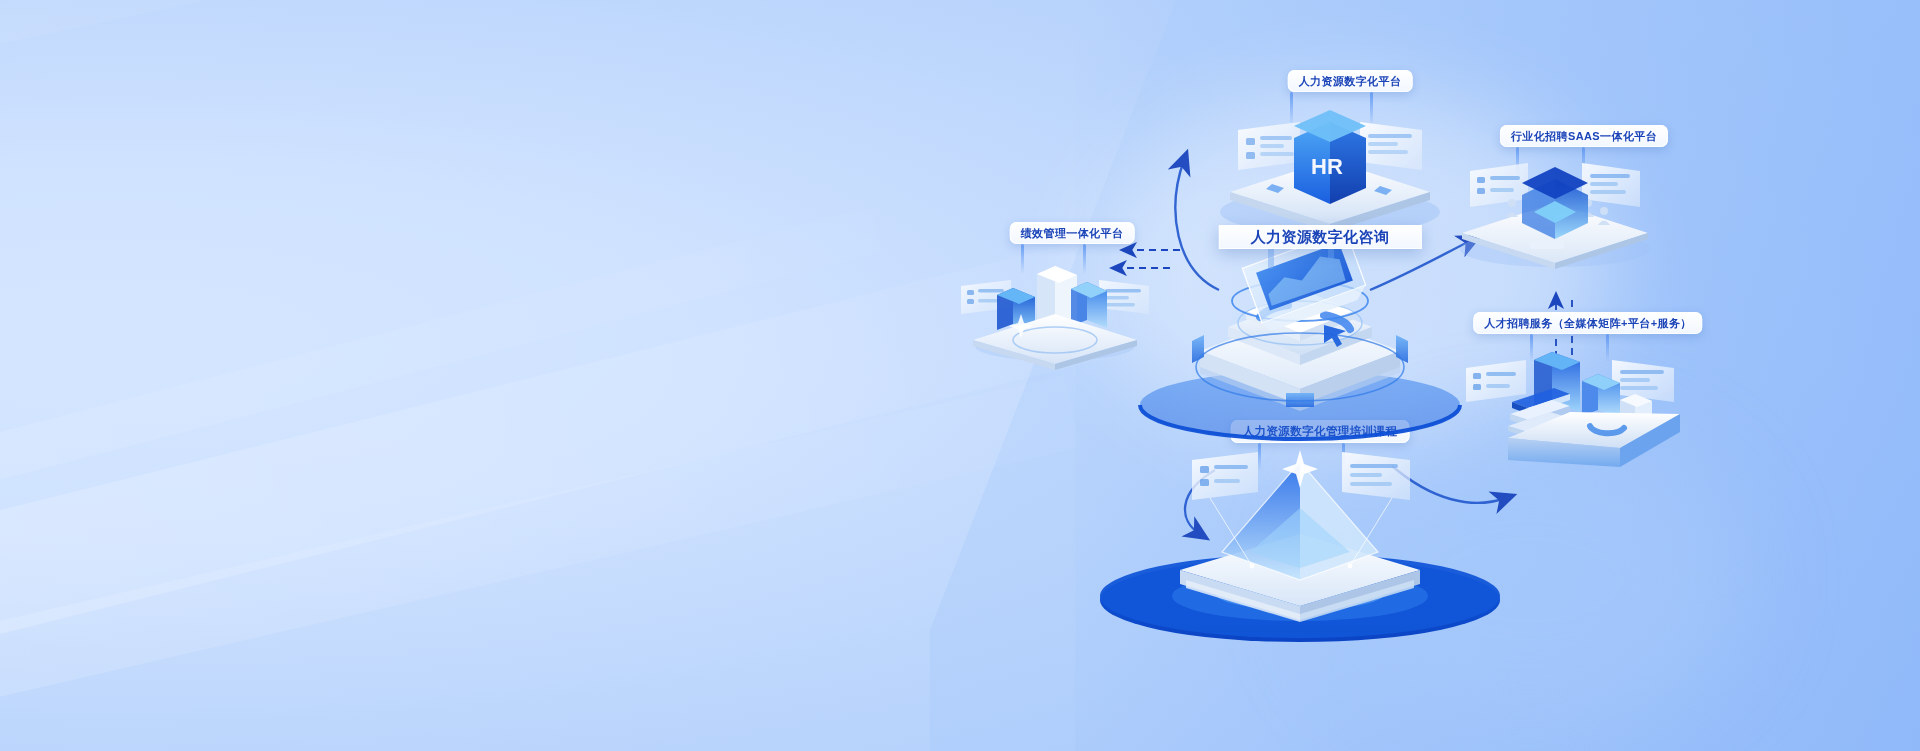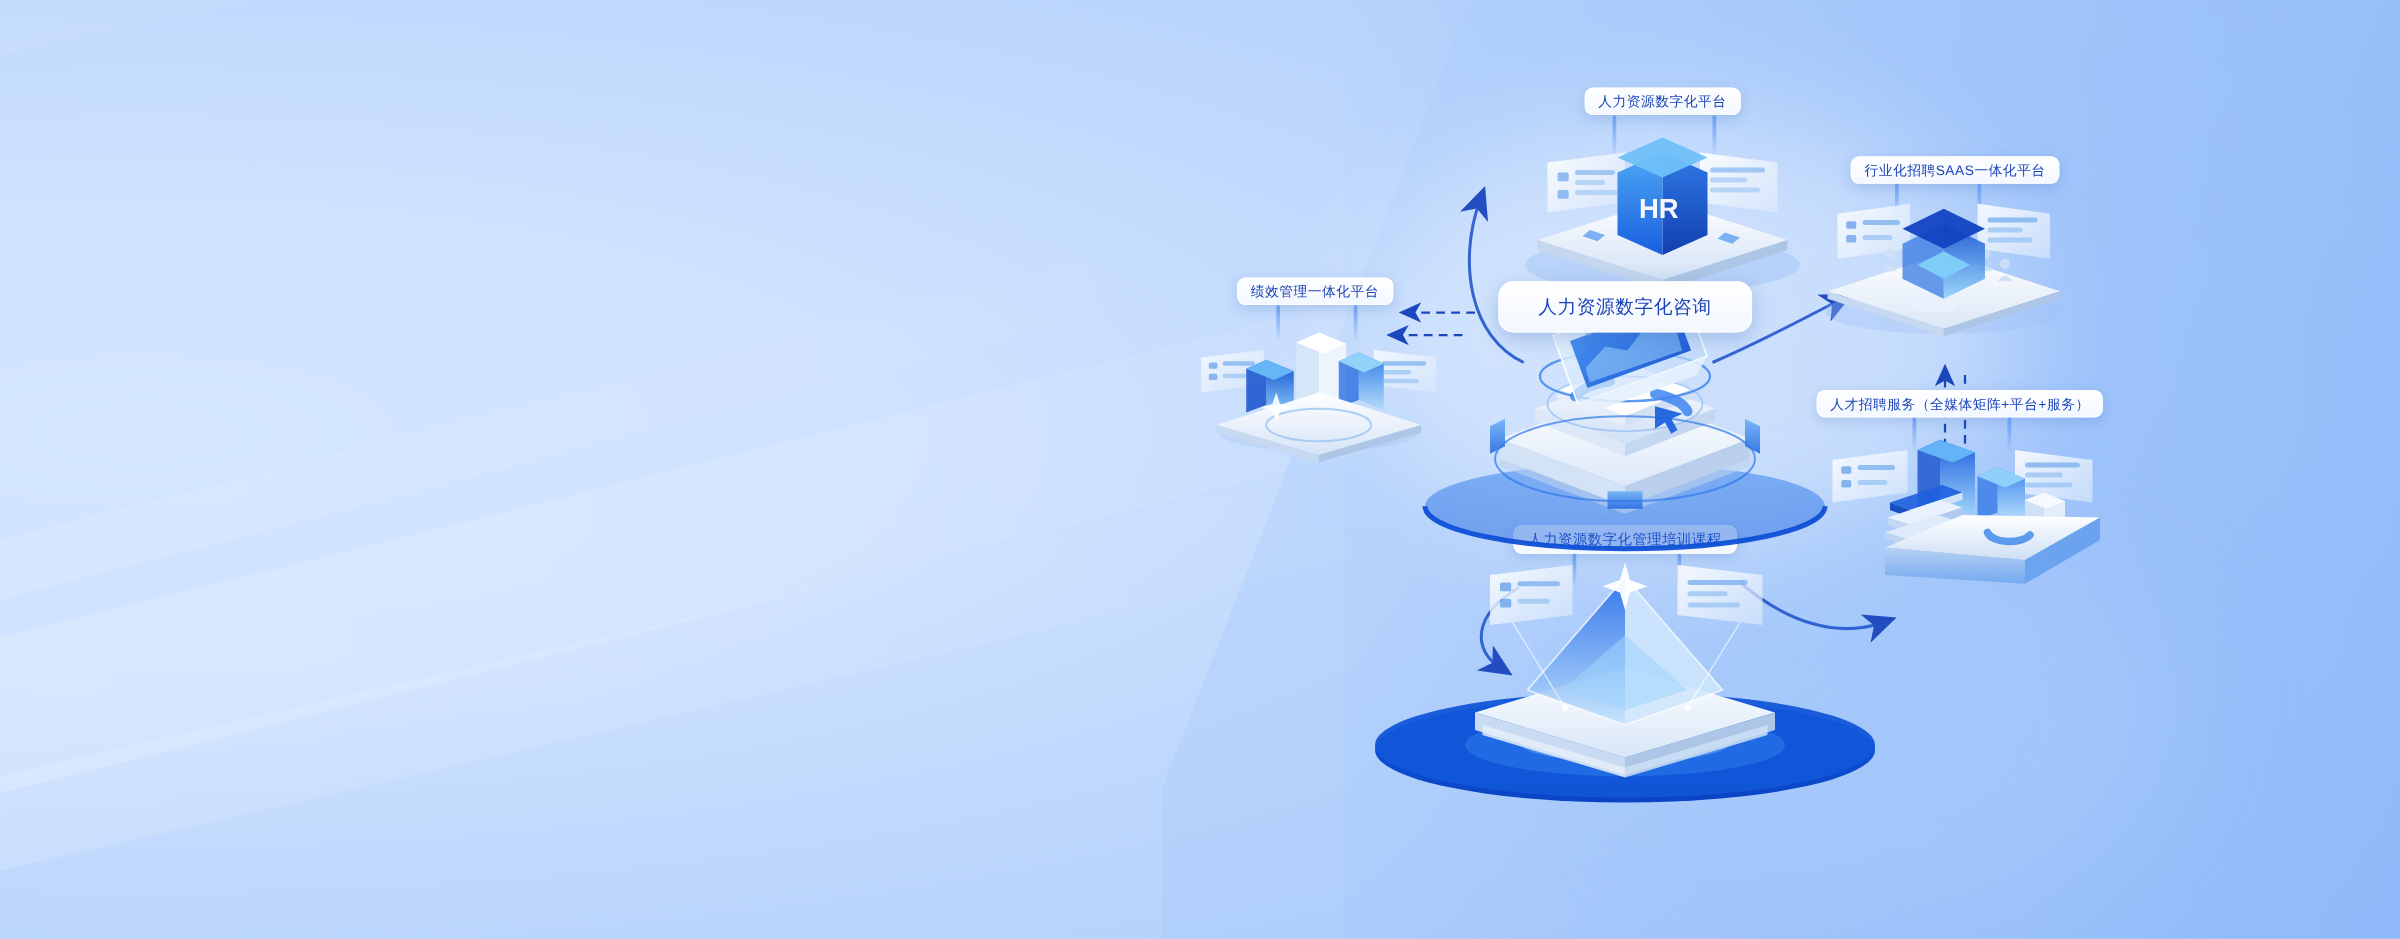--- a/index.html
+++ b/index.html
@@ -32,29 +32,30 @@
 
   
   .node{position:absolute;}
 
   .tag{
     position:absolute;
     background:linear-gradient(180deg,#ffffff 0%,#f2f7ff 100%);
     border-radius:7px;
     box-shadow:0 3px 10px rgba(56,102,180,.22), 0 0 0 1px rgba(255,255,255,.85) inset;
     color:#1b44b8;
-    font-weight:normal;
+    font-weight:bold;
     white-space:nowrap;
     display:flex;align-items:center;justify-content:center;
     letter-spacing:.4px;
     transform:translateX(-50%);
+    margin-left:20px;
   }
   .tag.small{font-size:11px;height:22px;padding:0 11px;}
   .tag.mid{font-size:11.5px;height:23px;padding:0 12px;}
-  .tag.big{font-size:15px;height:41px;padding:0 32px;border-radius:12px;
+  .tag.big{font-size:15px;height:24px;padding:0 32px;border-radius:0;
     box-shadow:0 5px 16px rgba(46,92,176,.28), 0 0 0 1px rgba(255,255,255,.9) inset;}
 
   
   .stem{position:absolute;width:3px;border-radius:2px;
     background:linear-gradient(180deg,rgba(92,150,244,.85),rgba(150,196,252,0));}
   svg{display:block;overflow:visible;}
 </style>
 </head>
 <body>
 

